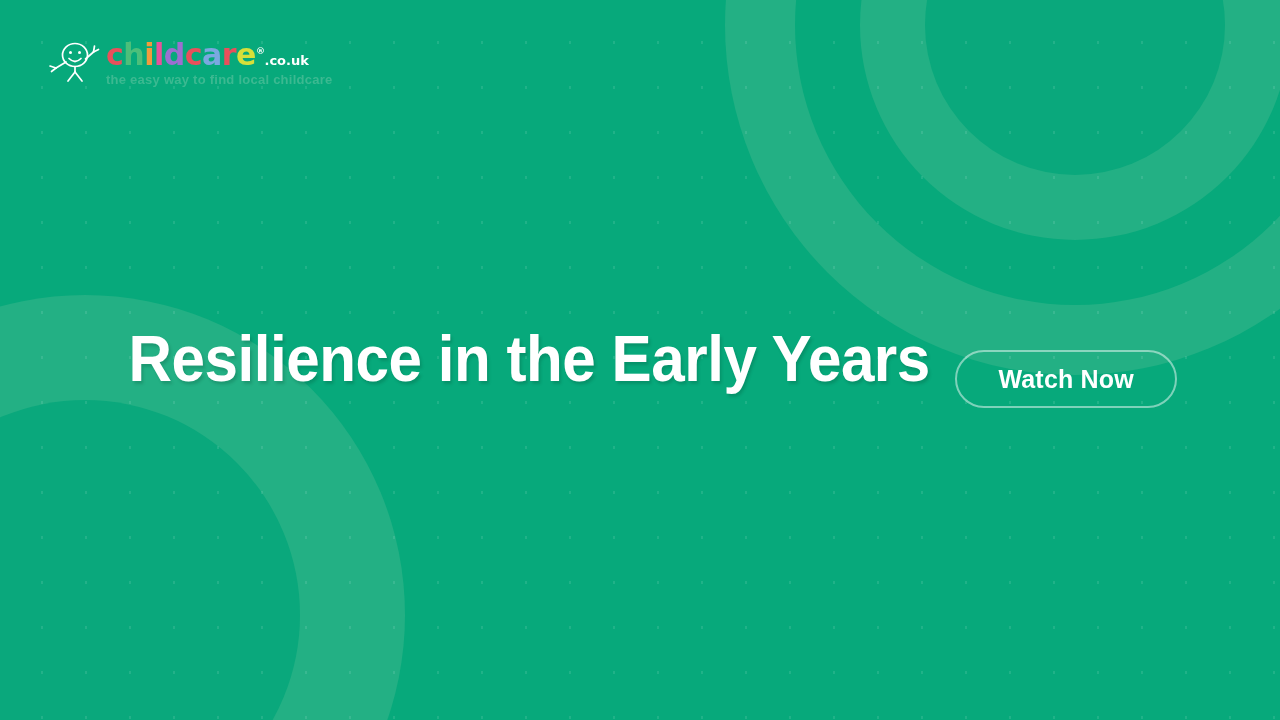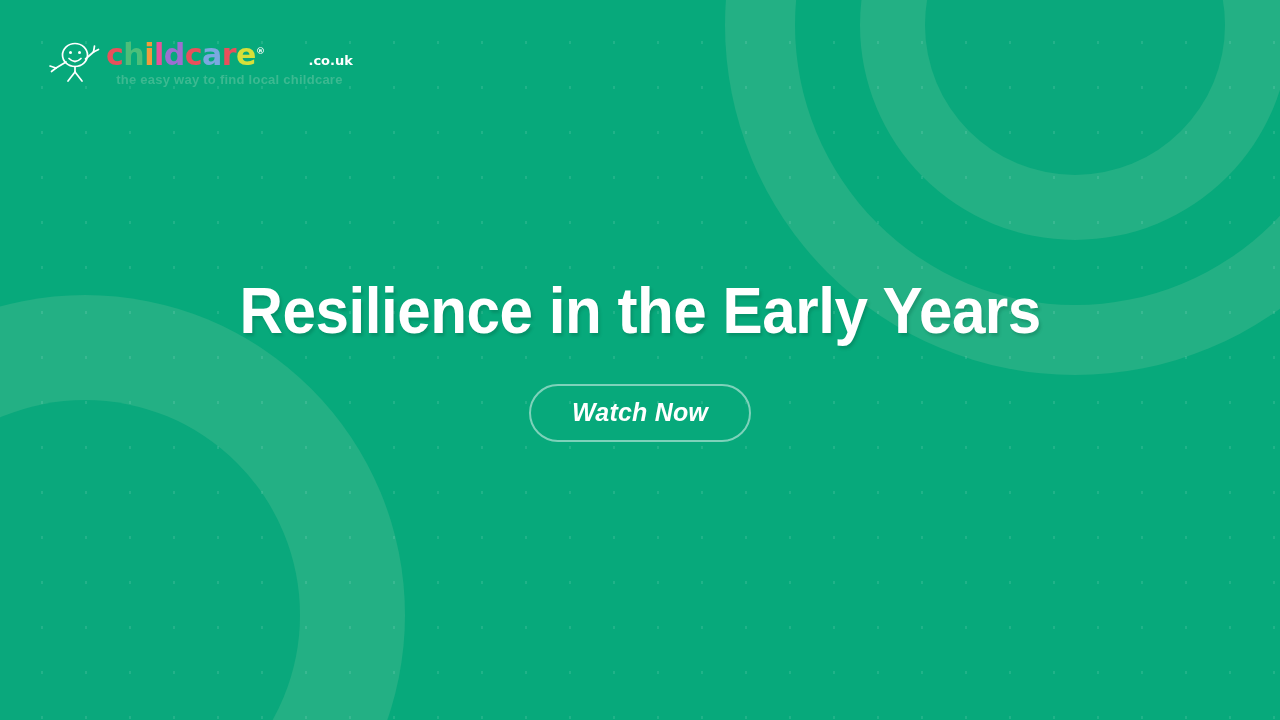--- a/index.html
+++ b/index.html
@@ -112,42 +112,40 @@
     vertical-align: super;
     color: #ffffff;
     font-weight: 700;
   }
   .logo-tld {
     font-size: 13px;
     font-weight: 700;
     color: #ffffff;
     letter-spacing: 0px;
     font-family: "DejaVu Sans", sans-serif;
-    margin-left: 44px;
   }
   .logo-tagline {
     margin-top: 2px;
     font-size: 13px;
     font-weight: 700;
     letter-spacing: 0.25px;
     color: #3cb991;
     font-family: "Liberation Sans", sans-serif;
     white-space: nowrap;
     text-align: center;
   }
 
   
   .hero {
     position: absolute;
     left: 0;
     right: 0;
     top: 0;
     bottom: 0;
     display: flex;
-    flex-direction: column;
     align-items: center;
     justify-content: center;
   }
   .hero-title {
     margin: 0;
     color: #ffffff;
     font-family: "Liberation Sans", sans-serif;
     font-weight: 700;
     font-size: 64px;
     line-height: 1.05;
@@ -168,21 +166,20 @@
     border: 2px solid rgba(255,255,255,0.48);
     border-radius: 999px;
     background: transparent;
     color: #ffffff;
     font-family: "Liberation Sans", sans-serif;
     font-weight: 700;
     font-size: 25px;
     letter-spacing: 0.2px;
     cursor: pointer;
     box-sizing: border-box;
-    font-style: italic;
   }
 </style>
 </head>
 <body>
 
 <div class="stage">
 
   <div class="deco-layer">
     <div class="ring ring-tr-outer"></div>
     <div class="ring ring-tr-gap"></div>

